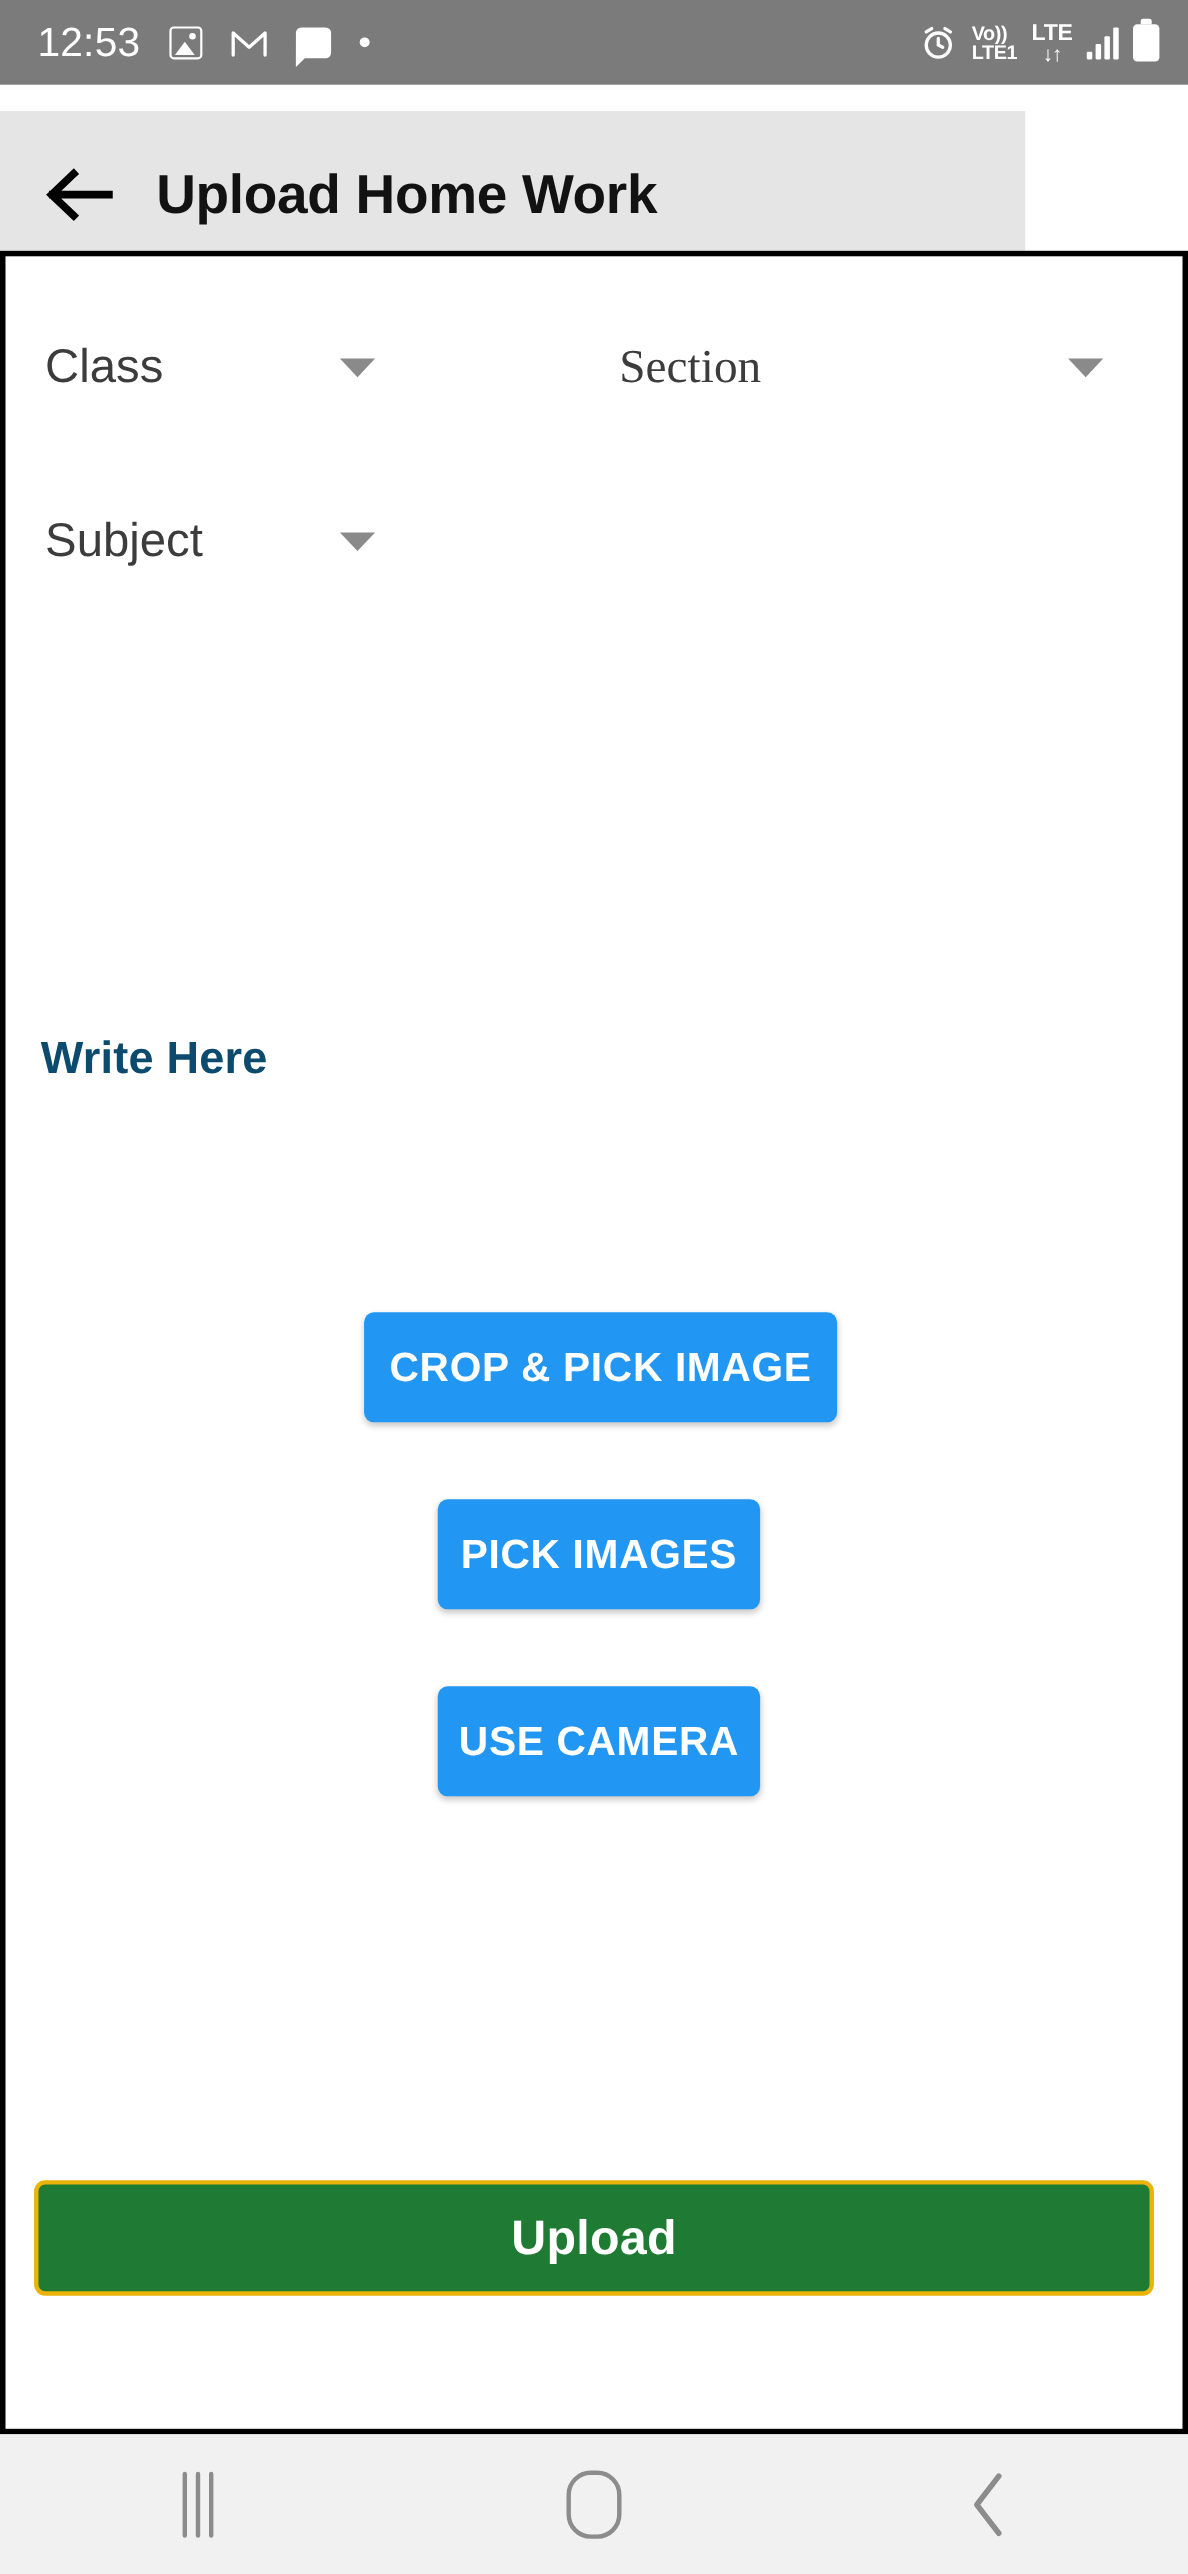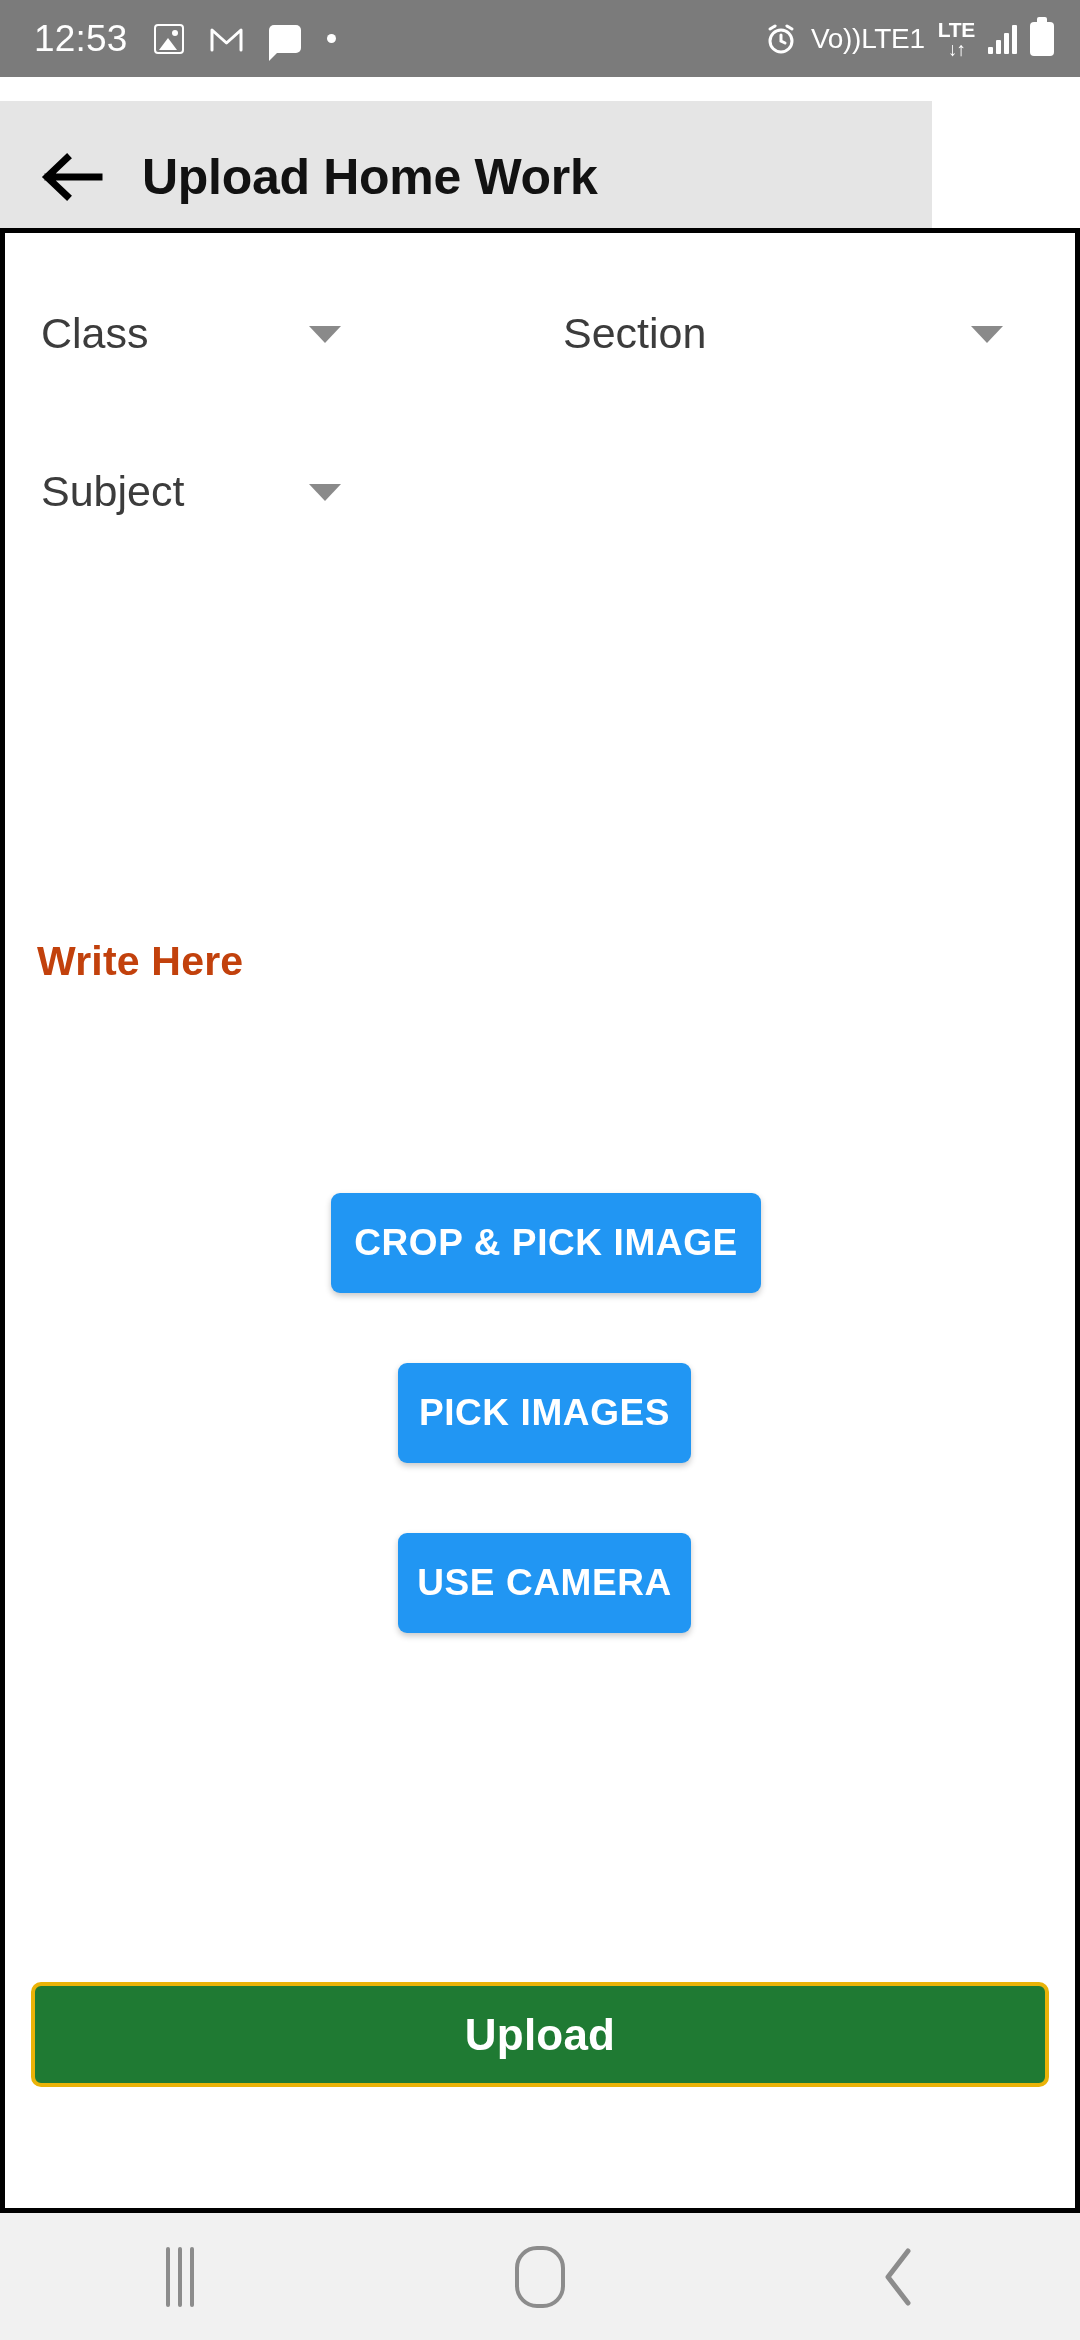--- a/index.html
+++ b/index.html
@@ -36,22 +36,22 @@
   .icon-chat{ width:32px; height:28px; background:#fff;
     border-radius:5px 5px 5px 0; position:relative; }
   .icon-chat:after{ content:""; position:absolute; left:0; bottom:-8px;
     width:0;height:0;border-top:9px solid #fff;border-right:9px solid transparent;}
 
   .icon-dot{ width:9px; height:9px; border-radius:50%; background:#fff; }
 
   .icon-alarm{ width:34px; height:34px; position:relative; }
   .icon-alarm svg{ display:block; }
 
-  .volte-stack{ display:flex; flex-direction:row; justify-content:center;
-    line-height:1.0; font-size:28px; font-weight:400; letter-spacing:-0.3px;}
+  .volte-stack{ display:flex; flex-direction:column; justify-content:center;
+    line-height:1.0; font-size:18px; font-weight:700; letter-spacing:-0.3px;}
   .volte-stack span{ display:block; }
   .lte-stack{ display:flex; flex-direction:column; justify-content:center;
     line-height:1.0; font-size:21px; font-weight:700; letter-spacing:-0.3px;
     align-items:center;}
   .arrows{ font-size:19px; font-weight:700; letter-spacing:-1px; }
 
   .signal{ display:flex; align-items:flex-end; gap:3px; height:30px; }
   .signal i{ display:block; width:5px; background:#fff; border-radius:1px; }
   .signal i:nth-child(1){height:7px;}
   .signal i:nth-child(2){height:14px;}
@@ -87,29 +87,29 @@
   }
   .inner{ position:relative; width:100%; height:100%; }
   .dd{ position:relative; display:flex; align-items:center; }
   .dd-label{ font-size:43px; color:#3c3c3c; font-weight:400; white-space:nowrap; }
   .caret{
     width:0;height:0;border-left:16px solid transparent;border-right:16px solid transparent;
     border-top:17px solid #8a8a8a;
   }
 
   .dd-class   { position:absolute; left:36px;  top:76px;  width:420px; }
-  .dd-section { position:absolute; left:558px; top:76px;  width:440px; }
+  .dd-section { position:absolute; left:558px; top:76px;  width:440px;font-family:Liberation Serif, serif; }
   .dd-subject { position:absolute; left:36px;  top:234px; width:420px; }
   .dd-attach  { position:absolute; left:558px; top:234px; width:440px; }
   .dd > .caret{ position:absolute; right:0; top:50%; margin-top:-8px; }
   .dd-class > .caret, .dd-subject > .caret { right:120px; }
 
   .write-here{
     position:absolute; left:32px; top:705px;
-    font-size:41px; font-weight:700; color:#c2410c; letter-spacing:0.2px;
+    font-size:41px; font-weight:700; color:#0c4a6e; letter-spacing:0.2px;
   }
 
   
   .blue-btn{
     position:absolute;
     background:#2196f3; color:#ffffff;
     font-weight:700; letter-spacing:0.6px;
     border-radius:9px; border:none;
     display:flex; align-items:center; justify-content:center;
     box-shadow:0 3px 6px rgba(0,0,0,0.22);

